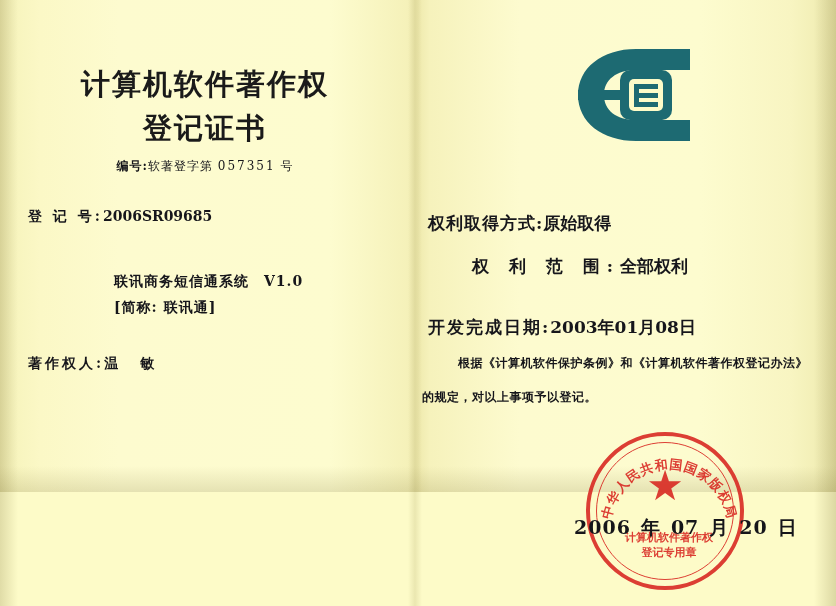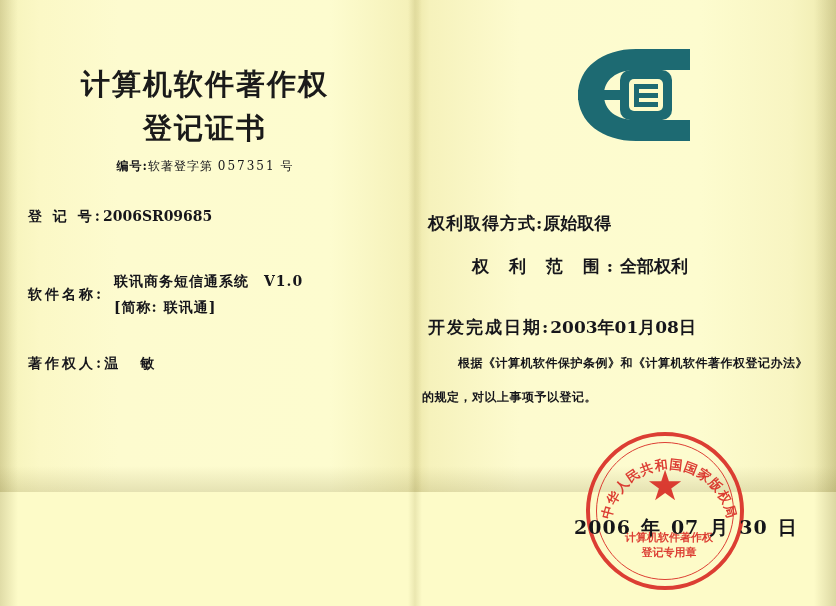--- a/index.html
+++ b/index.html
@@ -246,21 +246,20 @@
 
     <div class="serial">
       <span class="label">编号:</span><span>软著登字第</span>&nbsp;<span class="num">057351</span>&nbsp;<span>号</span>
     </div>
 
     <div class="field reg-no">
       <span class="lbl">登 记 号:</span><span class="val">2006SR09685</span>
     </div>
 
     <div class="field sw-name">
-      <span class="lbl">软件名称:</span>
       <span class="vals">
         <span class="val v1">联讯商务短信通系统　V1.0</span><br>
         <span class="val v2">[简称: 联讯通]</span>
       </span>
     </div>
 
     <div class="field author">
       <span class="lbl">著作权人:</span><span class="val">温　敏</span>
     </div>
   </div>
@@ -309,16 +308,16 @@
         </text>
       </svg>
       <div class="star">★</div>
       <div class="bottom-text">
         <div>计算机软件著作权</div>
         <div>登记专用章</div>
       </div>
     </div>
 
     <div class="date-line">
-      <span>2006</span><span class="sep">年</span><span>07</span><span class="sep">月</span><span>30</span><span class="sep">日</span>
+      <span>2006</span><span class="sep">年</span><span>07</span><span class="sep">月</span><span>20</span><span class="sep">日</span>
     </div>
   </div>
 </div>
 
 </body></html>

